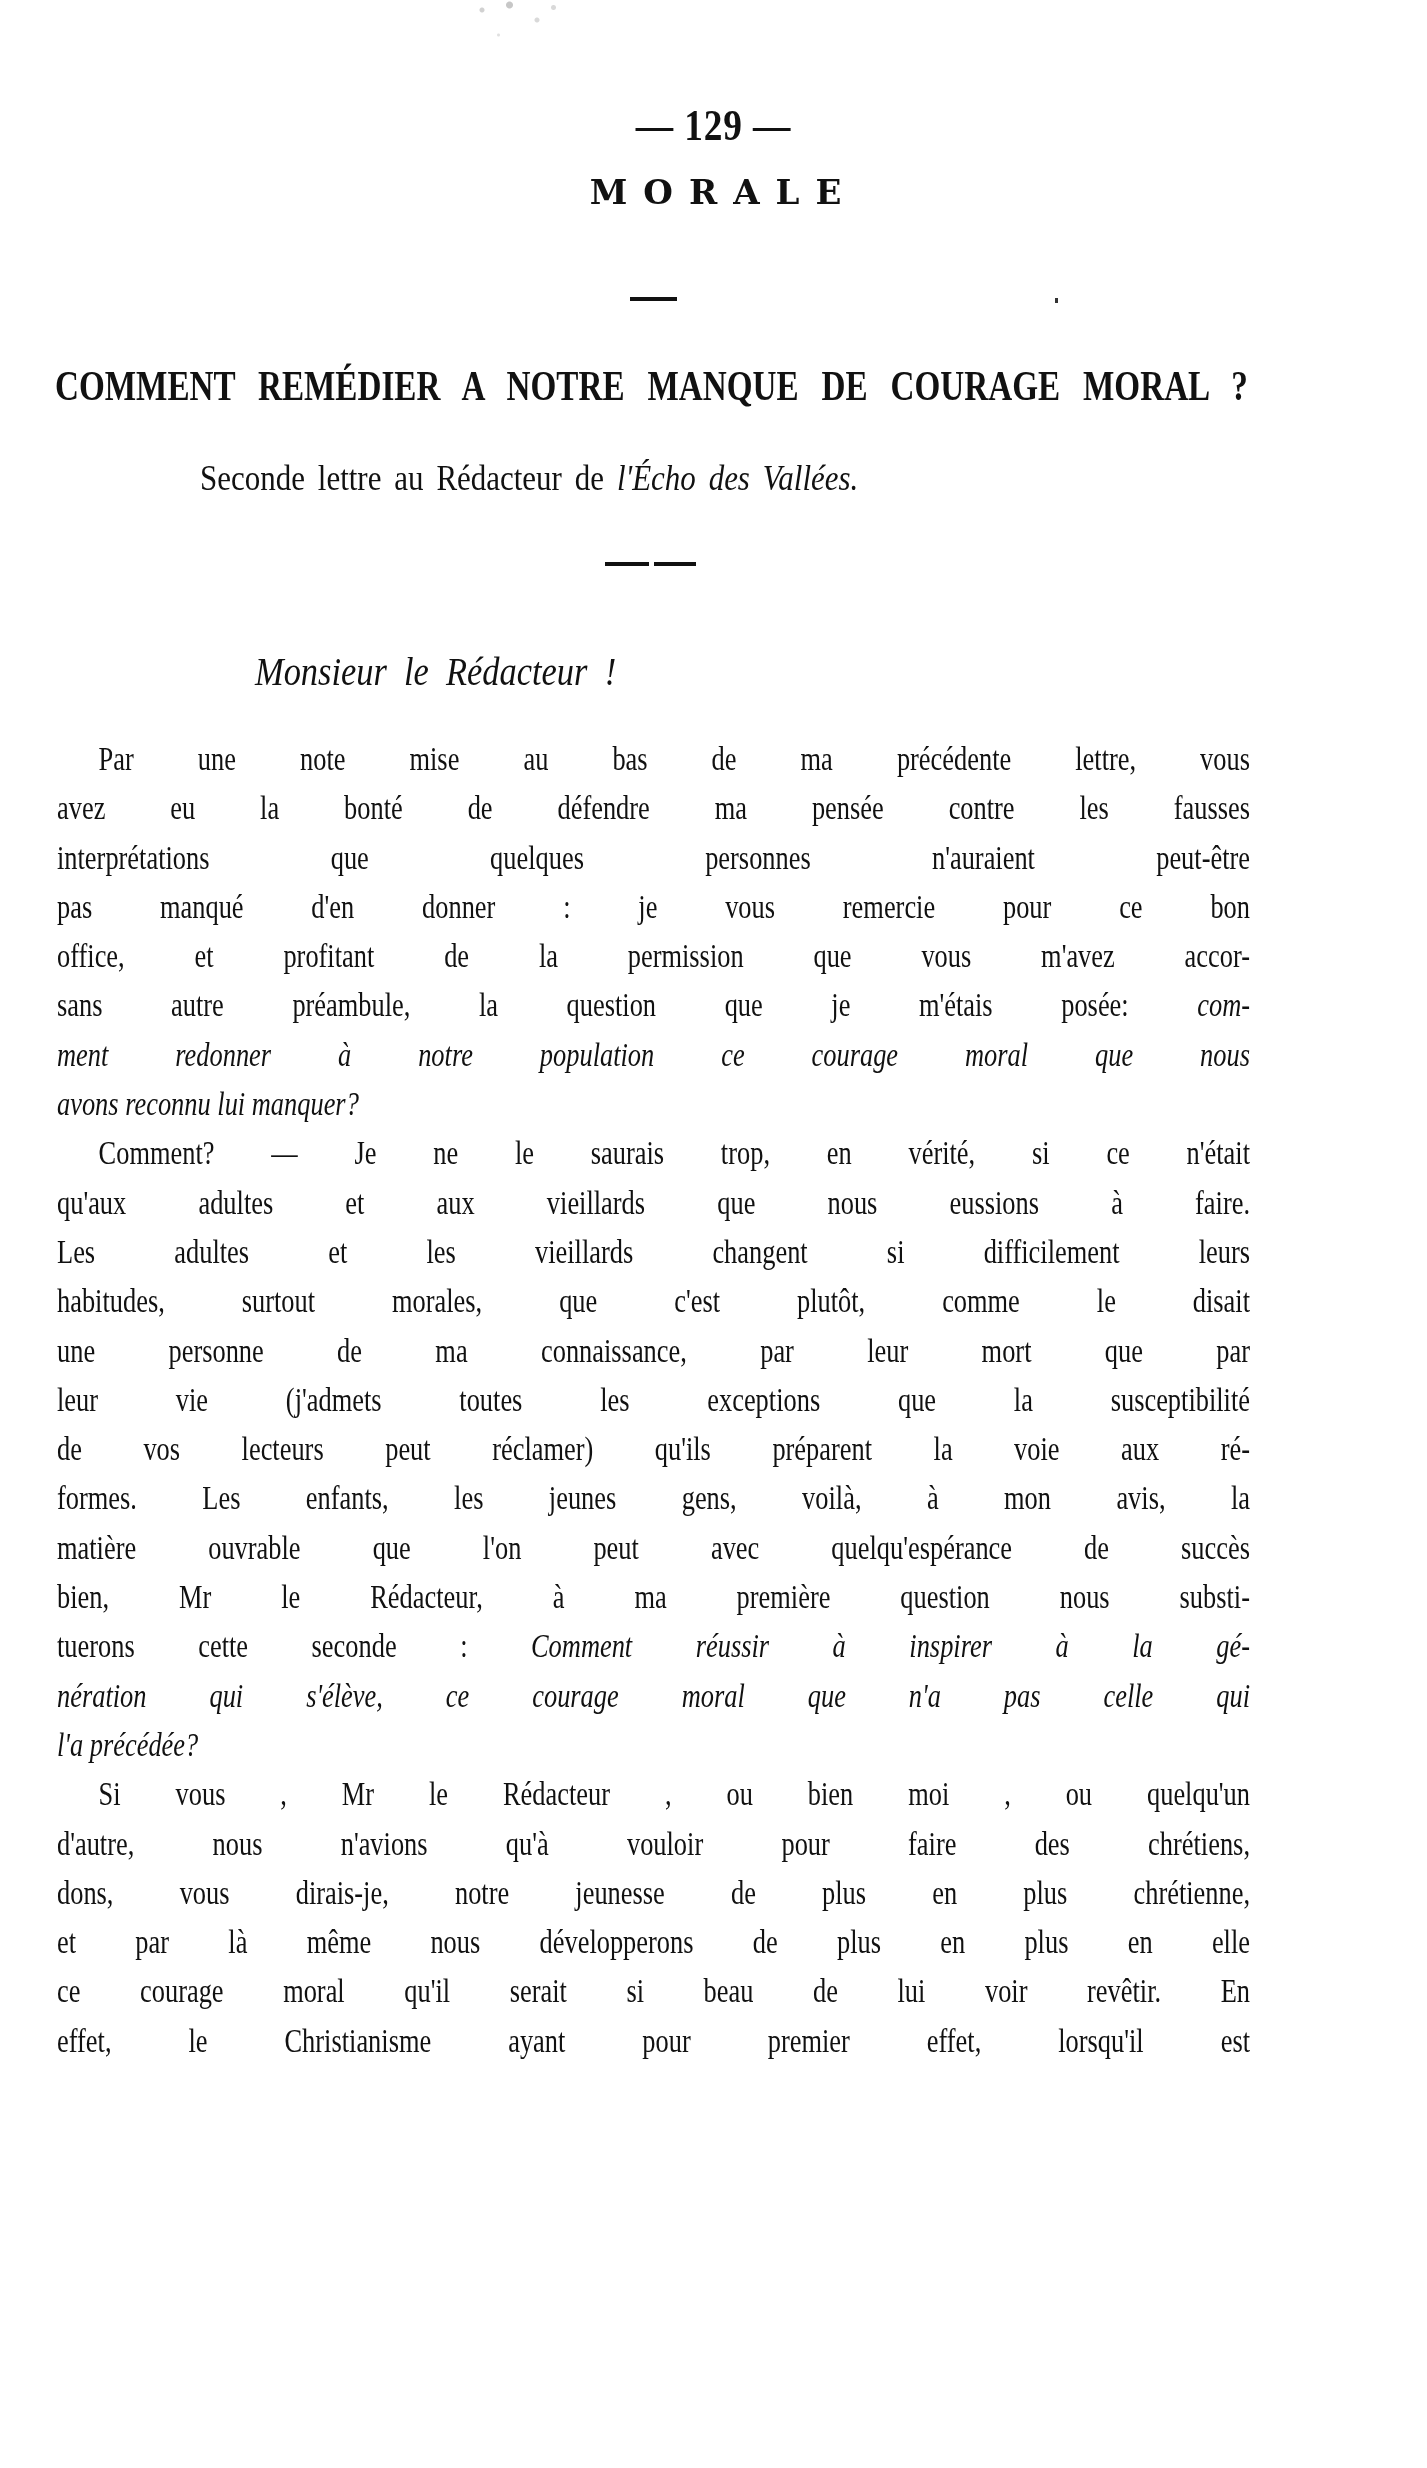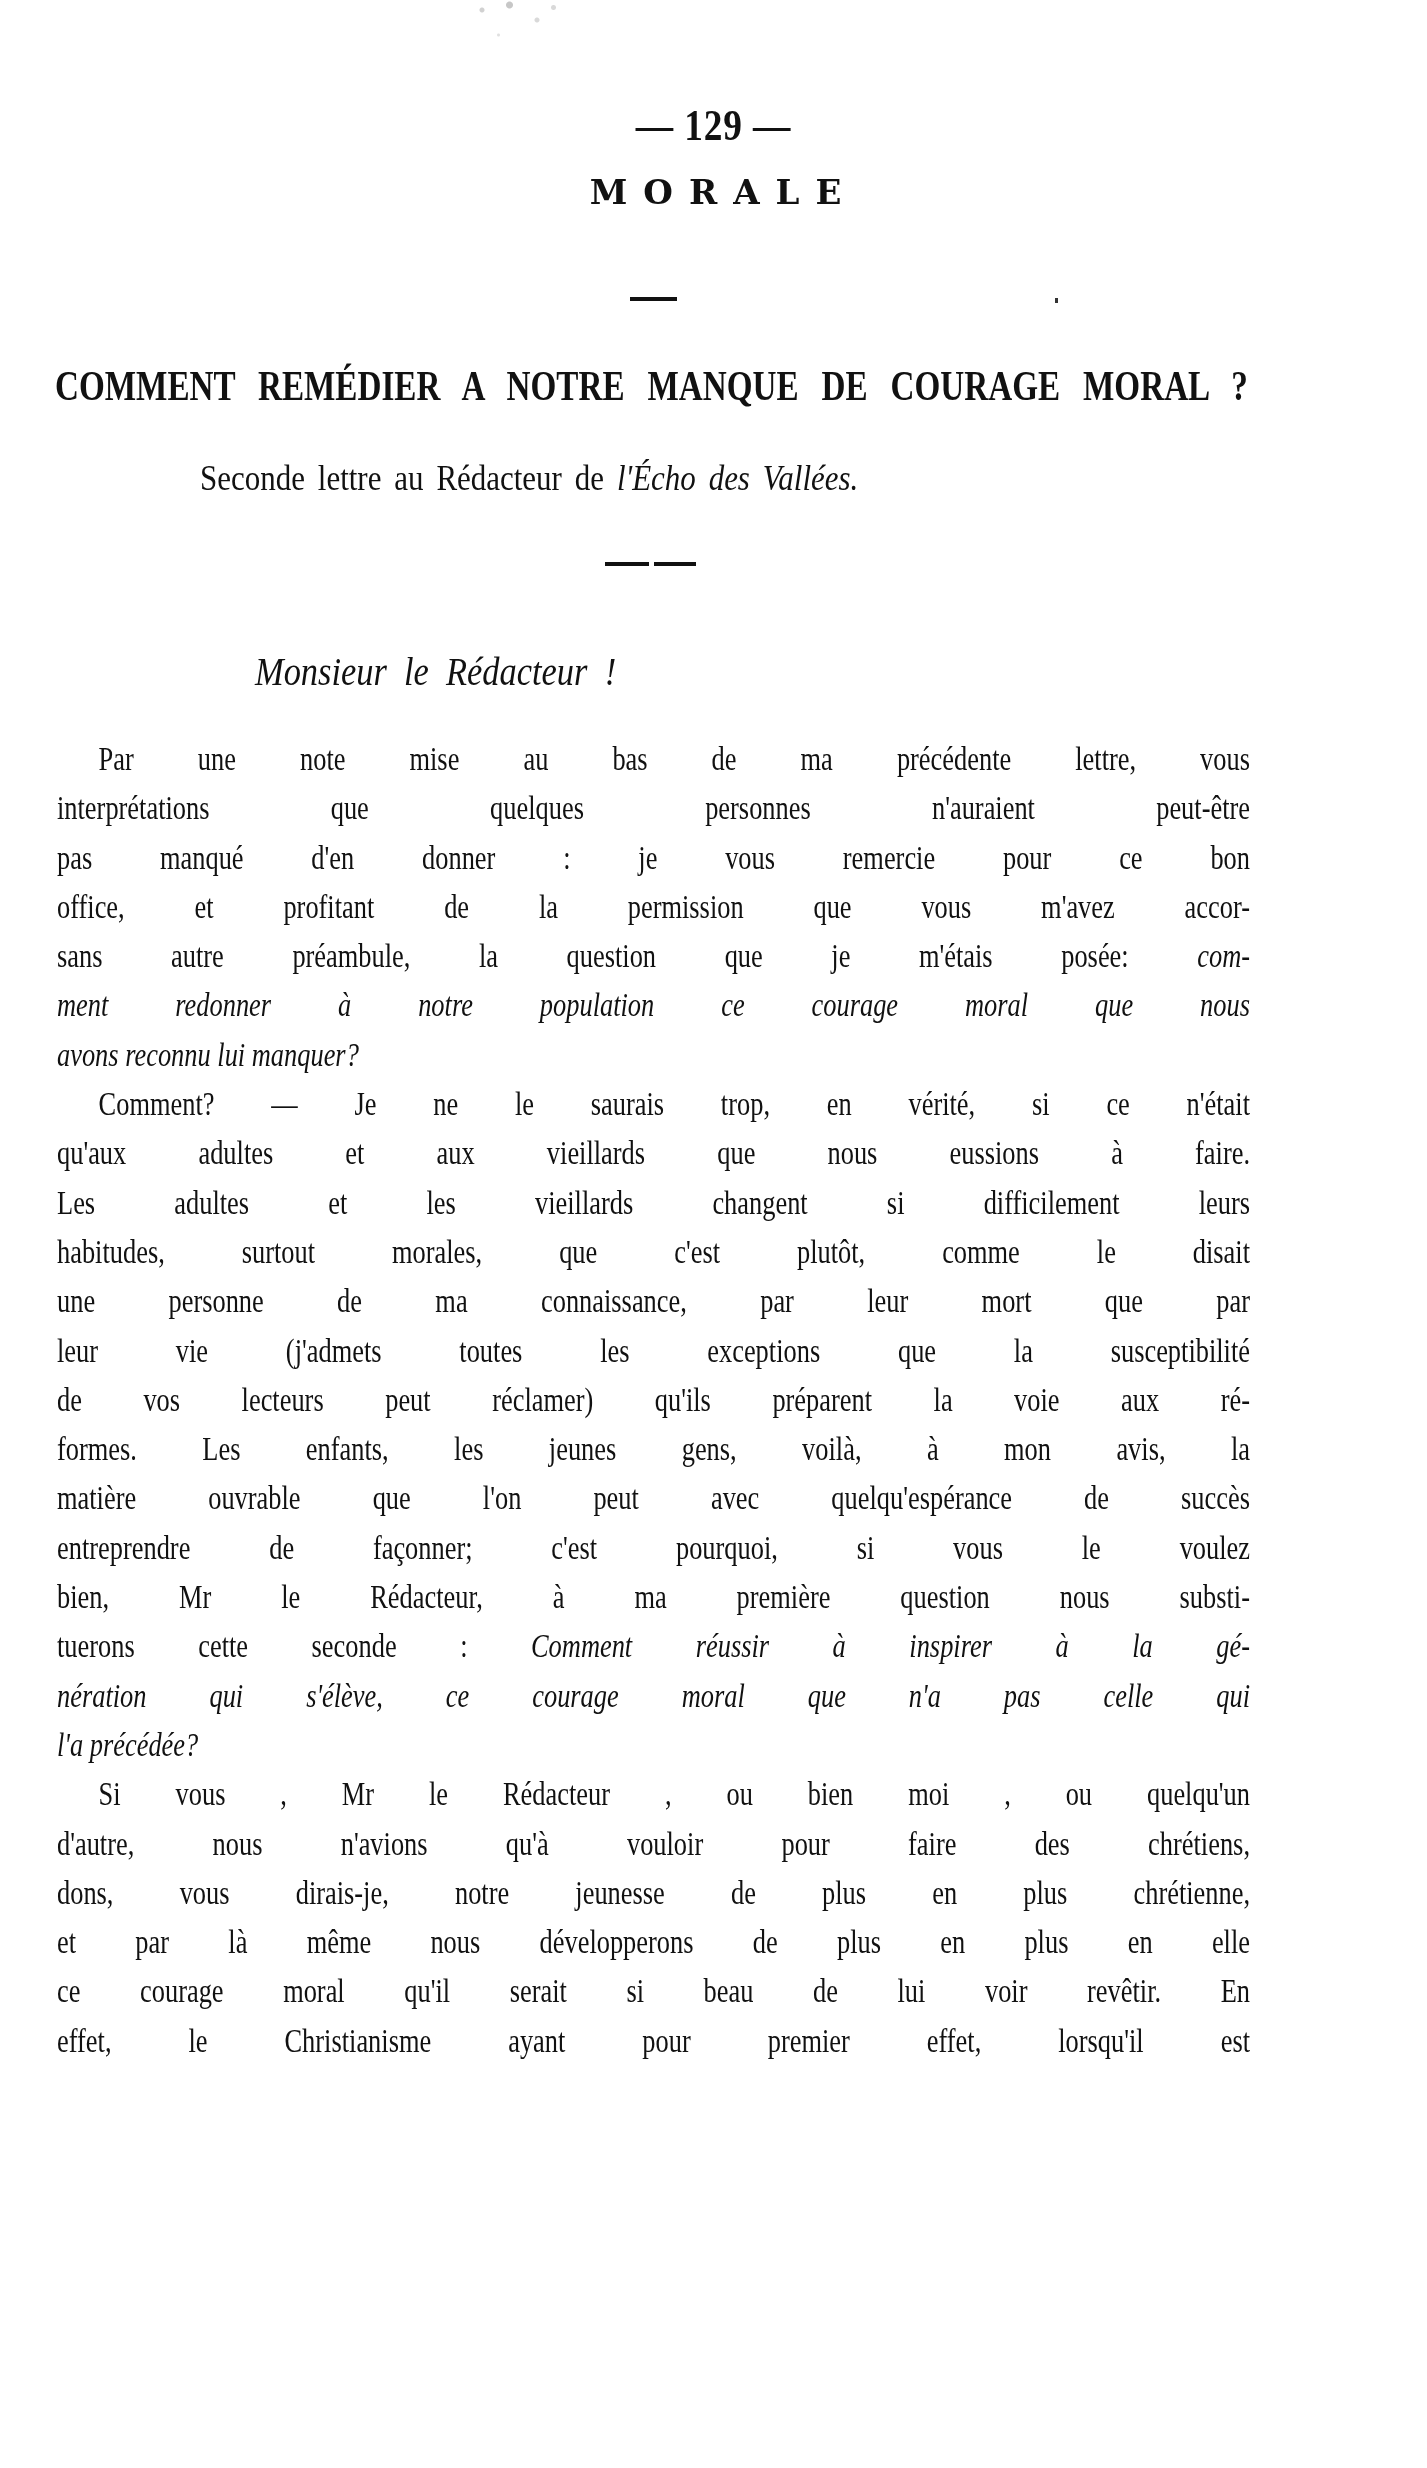--- a/index.html
+++ b/index.html
@@ -145,20 +145,23 @@
 <div class="rule rule-2a"></div>
 <div class="rule rule-2b"></div>
 
 <div class="salutation">Monsieur le Rédacteur !</div>
 
 <div class="body" id="body-text">
     <div class="line indent">
       <span class="inner" style="display: block; text-align: justify; text-align-last: justify; width: 1491.25px; transform: scaleX(0.8);"><span>Par une note mise au bas de ma précédente lettre, vous</span></span>
     </div>
     <div class="line">
+      <span class="inner" style="display: block; text-align: justify; text-align-last: justify; width: 1491.25px; transform: scaleX(0.8);"><span>avez eu la bonté de défendre ma pensée contre les fausses</span></span>
+    </div>
+    <div class="line">
       <span class="inner" style="display: block; text-align: justify; text-align-last: justify; width: 1491.25px; transform: scaleX(0.8);"><span>interprétations que quelques personnes n'auraient peut-être</span></span>
     </div>
     <div class="line">
       <span class="inner" style="display: block; text-align: justify; text-align-last: justify; width: 1491.25px; transform: scaleX(0.8);"><span>pas manqué d'en donner : je vous remercie pour ce bon</span></span>
     </div>
     <div class="line">
       <span class="inner" style="display: block; text-align: justify; text-align-last: justify; width: 1491.25px; transform: scaleX(0.8);"><span>office, et profitant de la permission que vous m'avez accor-</span></span>
     </div>
     <div class="line">
       <span class="inner" style="display: block; text-align: justify; text-align-last: justify; width: 1491.25px; transform: scaleX(0.8);"><span>sans autre préambule, la question que je m'étais posée: </span><i>com-</i></span>
@@ -188,23 +191,20 @@
     <div class="line">
       <span class="inner" style="display: block; text-align: justify; text-align-last: justify; width: 1491.25px; transform: scaleX(0.8);"><span>de vos lecteurs peut réclamer) qu'ils préparent la voie aux ré-</span></span>
     </div>
     <div class="line">
       <span class="inner" style="display: block; text-align: justify; text-align-last: justify; width: 1491.25px; transform: scaleX(0.8);"><span>formes. Les enfants, les jeunes gens, voilà, à mon avis, la</span></span>
     </div>
     <div class="line">
       <span class="inner" style="display: block; text-align: justify; text-align-last: justify; width: 1491.25px; transform: scaleX(0.8);"><span>matière ouvrable que l'on peut avec quelqu'espérance de succès</span></span>
     </div>
     <div class="line">
-      <span class="inner" style="display: block; text-align: justify; text-align-last: justify; width: 1491.25px; transform: scaleX(0.8);"><span>entreprendre de façonner; c'est pourquoi, si vous le voulez</span></span>
-    </div>
-    <div class="line">
       <span class="inner" style="display: block; text-align: justify; text-align-last: justify; width: 1491.25px; transform: scaleX(0.8);"><span>bien, Mr le Rédacteur, à ma première question nous substi-</span></span>
     </div>
     <div class="line">
       <span class="inner" style="display: block; text-align: justify; text-align-last: justify; width: 1491.25px; transform: scaleX(0.8);"><span>tuerons cette seconde : </span><i>Comment réussir à inspirer à la gé-</i></span>
     </div>
     <div class="line">
       <span class="inner" style="display: block; text-align: justify; text-align-last: justify; width: 1491.25px; transform: scaleX(0.8);"><i>nération qui s'élève, ce courage moral que n'a pas celle qui</i></span>
     </div>
     <div class="line last"><span class="inner" style="display: inline-block; text-align: left; text-align-last: left; transform: scaleX(0.8);"><i>l'a précédée?</i></span></div>
     <div class="line indent">

